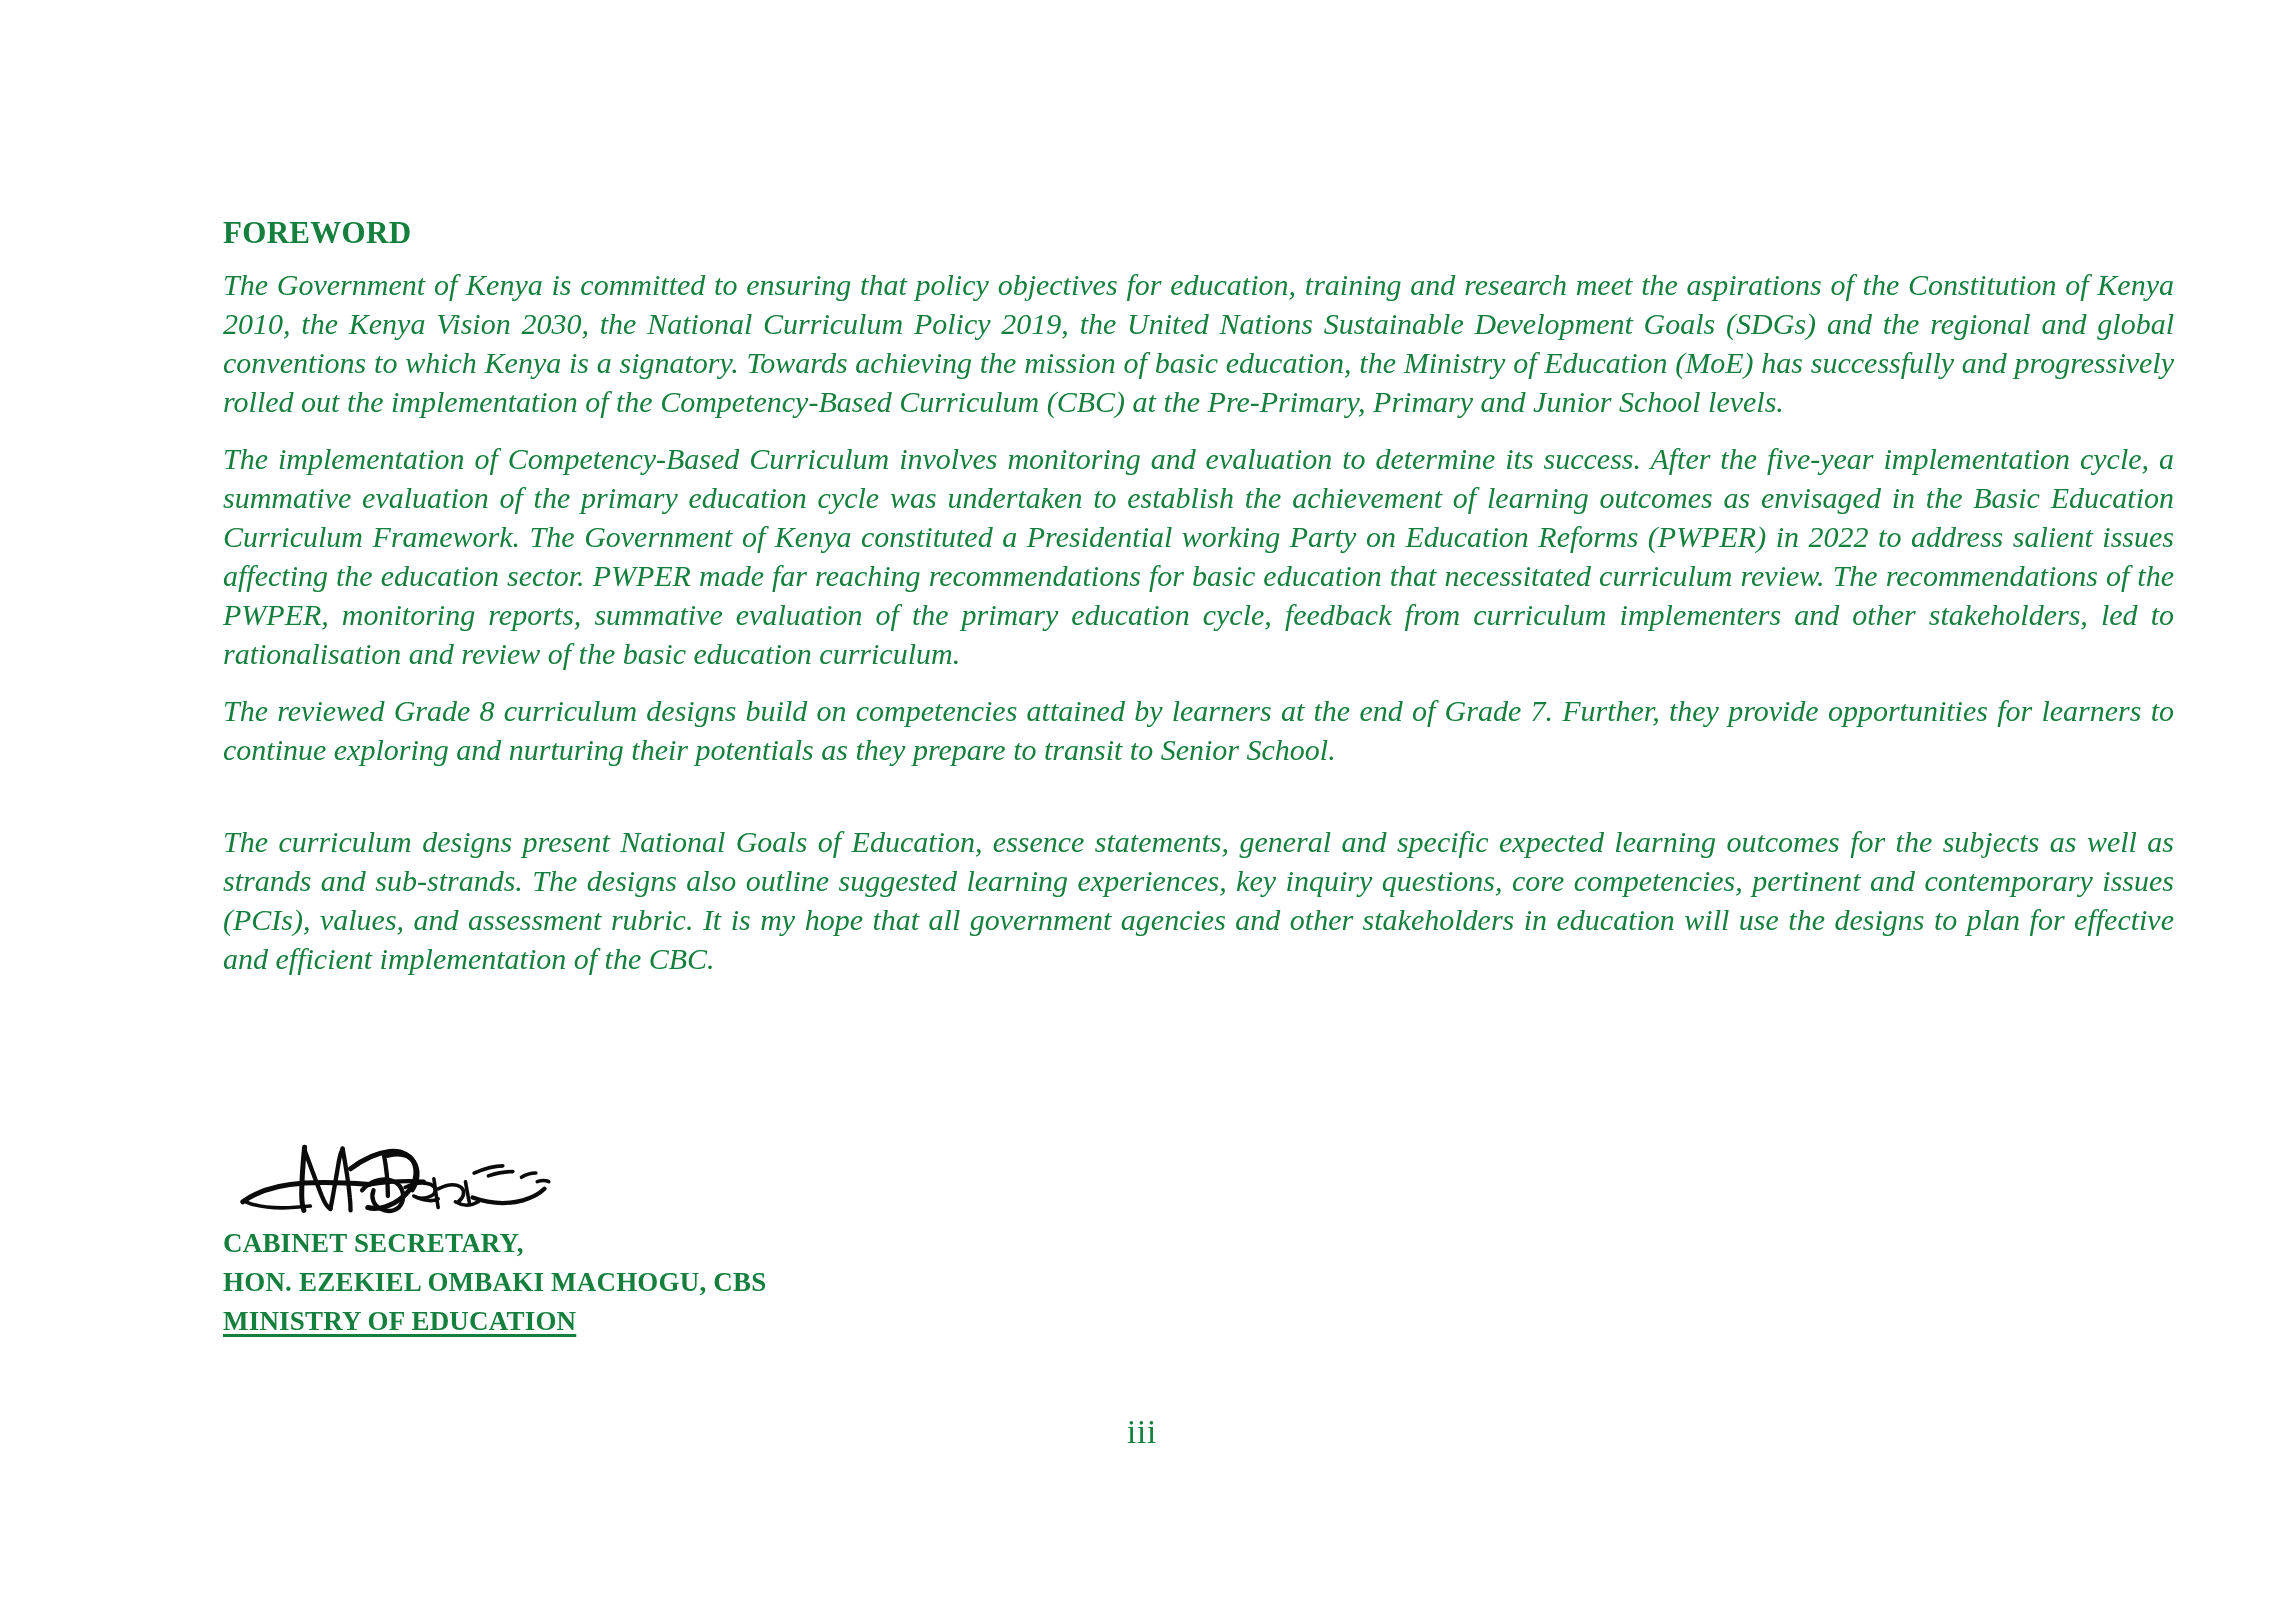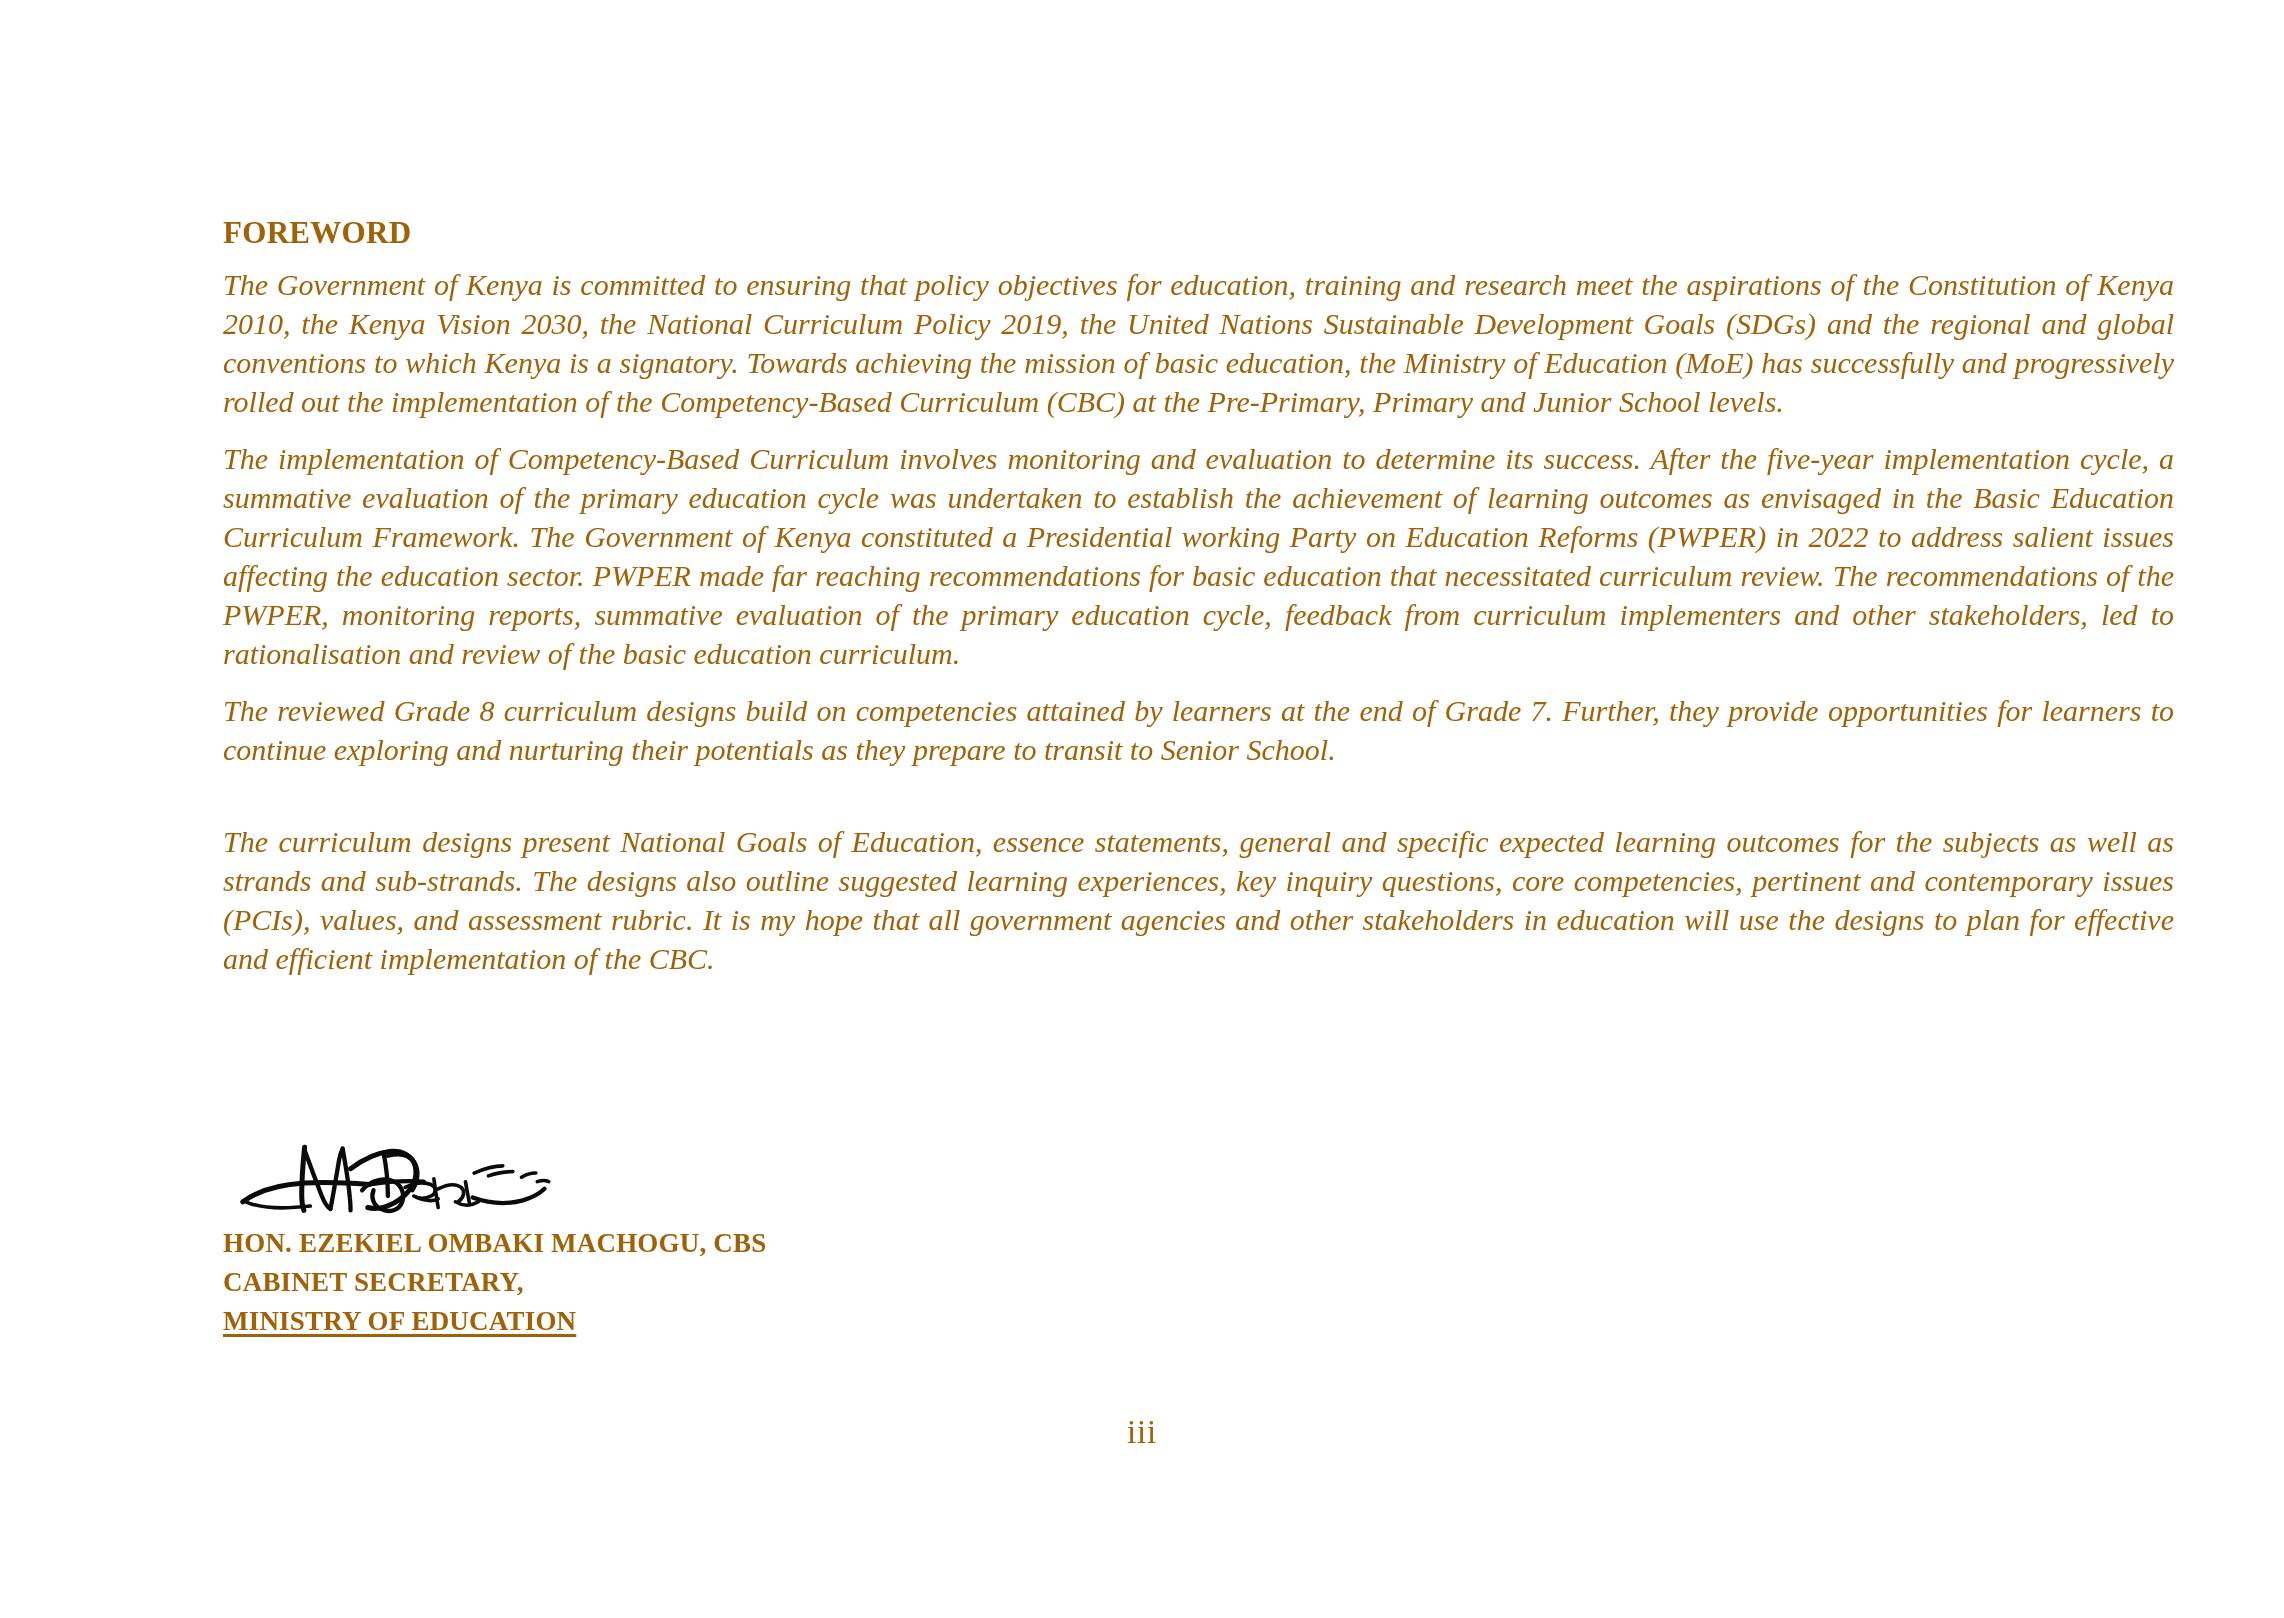--- a/index.html
+++ b/index.html
@@ -10,21 +10,21 @@
   }
 
   .page {
     position: relative;
     width: 2284px;
     height: 1618px;
     background: #ffffff;
     box-sizing: border-box;
     overflow: hidden;
     font-family: "Liberation Serif", "DejaVu Serif", serif;
-    color: #a16207;
+    color: #15803d;
   }
 
   .content {
     position: absolute;
     left: 223px;
     top: 215px;
     width: 1951px;
   }
 
   .page-title {
@@ -135,22 +135,22 @@
         <path d="M320 58 C322 70 324 80 326 90" stroke-width="5"></path>
         <path d="M332 46 C346 40 360 36 372 36" stroke-width="5"></path>
         <path d="M352 50 C364 46 376 44 386 44" stroke-width="5"></path>
         <path d="M398 52 C404 48 412 46 418 46" stroke-width="5"></path>
         <path d="M330 80 C352 88 378 90 400 84 C414 80 424 74 430 68" stroke-width="6"></path>
         <path d="M420 58 C426 56 432 56 436 58" stroke-width="5"></path>
       </g>
     </svg>
 
     <div class="signer-lines">
+      <div class="line">CABINET SECRETARY,</div>
       <div class="line">HON. EZEKIEL OMBAKI MACHOGU, CBS</div>
-      <div class="line">CABINET SECRETARY,</div>
       <div><span class="line underlined">MINISTRY OF EDUCATION</span></div>
     </div>
 
   </div>
 
   <div class="folio">iii</div>
 
 </div>
 
 

